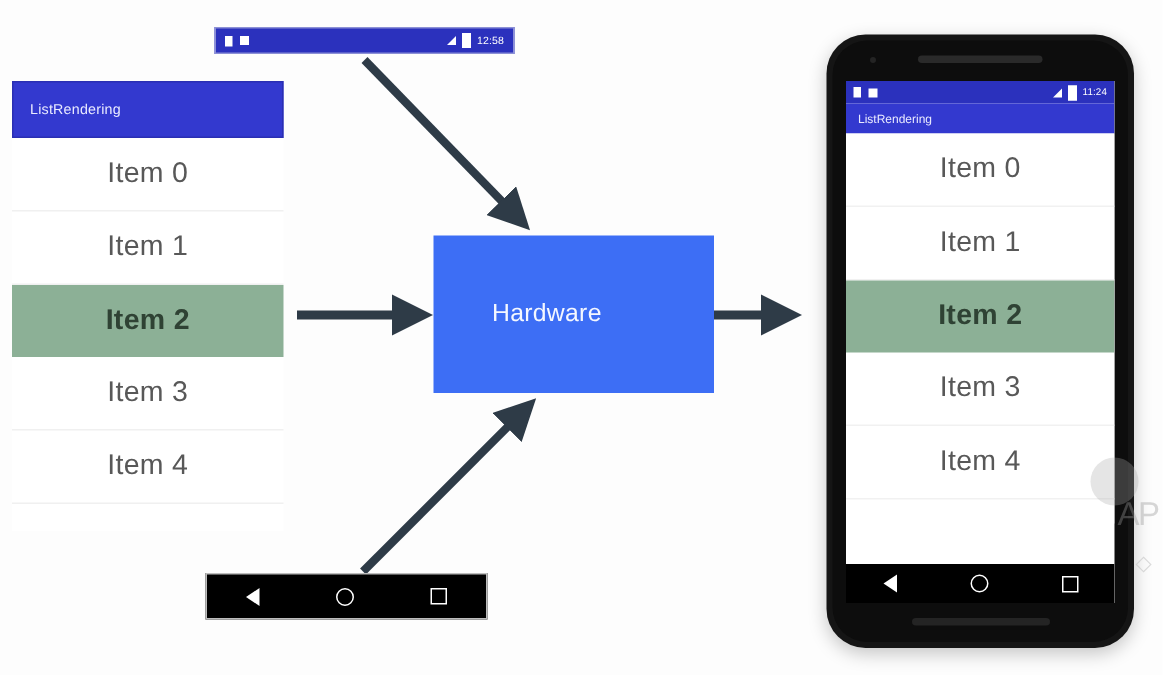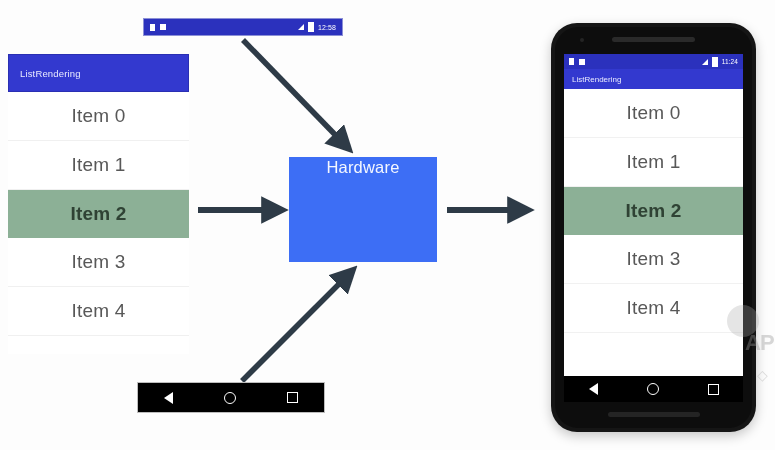--- a/index.html
+++ b/index.html
@@ -155,24 +155,25 @@
 
   
   #compositor-box {
     position: absolute;
     left: 289px;
     top: 157px;
     width: 148px;
     height: 105px;
     background: #3d6ef5;
     display: flex;
-    flex-direction: column;
+    flex-direction: row;
     align-items: center;
     justify-content: flex-start;
     line-height: 1.28;
+    padding-left: 39px;
   }
   .comp-line {
     color: #f4f7ff;
     font-size: 16.5px;
     letter-spacing: 0.2px;
     text-align: center;
   }
 
   
   #arrows {
@@ -301,21 +302,21 @@
     width: 32px;
     height: 32px;
     border-radius: 50%;
     background: rgba(170,170,170,0.30);
   }
   #watermark-ap {
     position: absolute;
     left: 745px;
     top: 330px;
     font-size: 22px;
-    font-weight: bold;
+    font-weight: normal;
     color: rgba(150,150,150,0.38);
     letter-spacing: -1px;
   }
   #watermark-chevrons {
     position: absolute;
     left: 757px;
     top: 370px;
     color: rgba(190,190,190,0.55);
     font-size: 14px;
     line-height: 11px;

